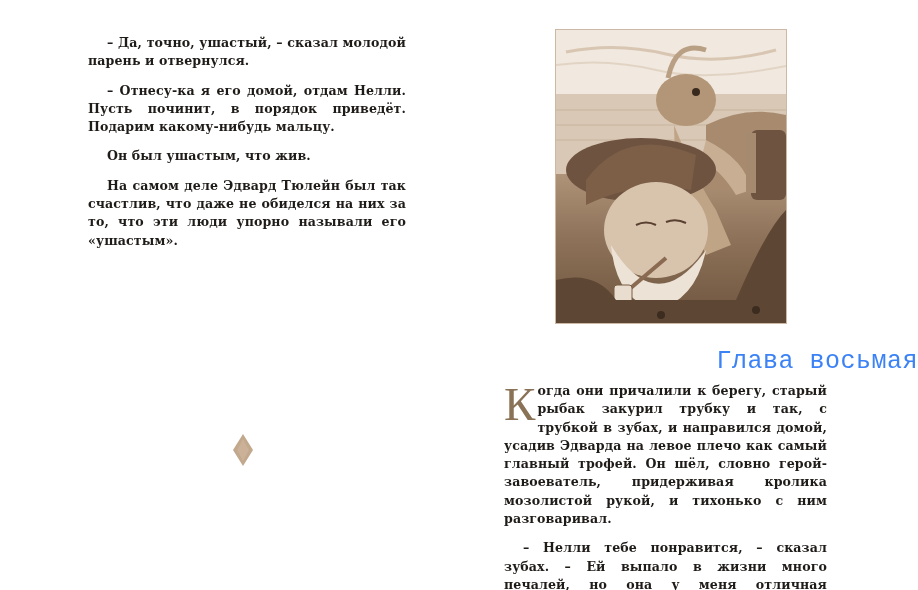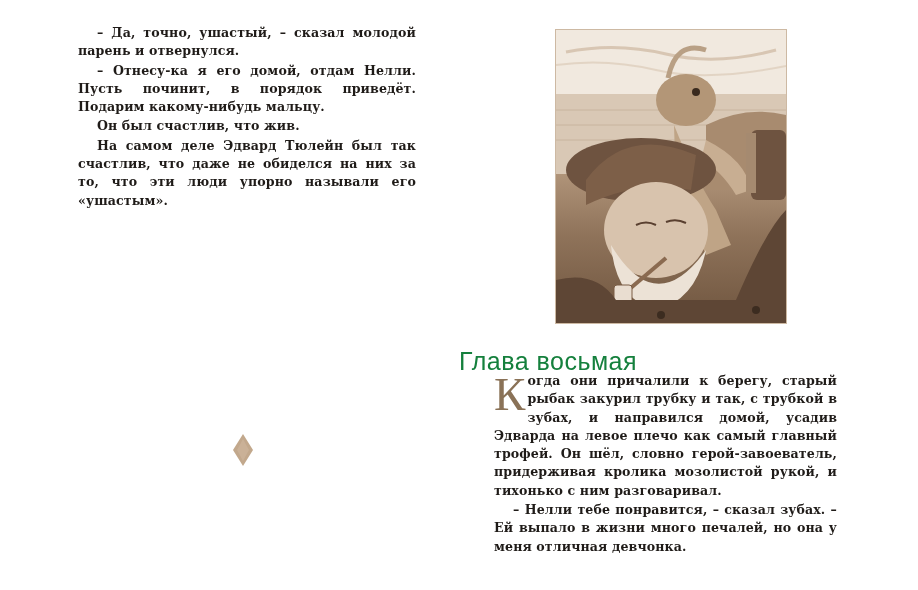--- a/index.html
+++ b/index.html
@@ -4,44 +4,44 @@
 <style>
   html, body { margin:0; padding:0; background:#ffffff; }
   body { width:918px; height:590px; position:relative; overflow:hidden;
          font-family:"DejaVu Serif", "Liberation Serif", serif; color:#1f1b18; }
   .page { position:absolute; top:0; height:590px; }
   .left-page { left:0; width:459px; }
   .right-page { left:459px; width:459px; }
   .text-col { position:absolute; font-size:12.6px; line-height:18.3px;
               text-align:justify; font-weight:bold; letter-spacing:0.1px; }
   .left-page .text-col { left:77px; top:23px; width:340px; }
-  .text-col p { margin:1px; text-indent:19px; }
+  .text-col p { margin:11px; text-indent:19px; }
   .ornament { position:absolute; left:233px; top:434px; width:20px; height:32px; }
   .illustration { position:absolute; left:96px; top:29px; width:230px; height:293px;
                   border:1px solid #cdb9a3; background:linear-gradient(#efe6dc 0%, #e7d9c8 25%, #cbb39b 26%, #b69a7f 45%, #8f735a 70%, #6f553f 100%);
                   overflow:hidden; }
-  .chapter-title { position:absolute; left:0; width:459px; top:347px; text-align:left;
-                   font-family:Liberation Sans, sans-serif; font-size:25px;
-                   color:#15803d; letter-spacing:0.5px; font-weight:normal; }
+  .chapter-title { position:absolute; left:0; width:459px; top:347px; text-align:right;
+                   font-family:Liberation Mono, monospace; font-size:25px;
+                   color:#3b82f6; letter-spacing:0.5px; font-weight:normal; }
   .right-page .text-col { left:34px; top:371px; width:345px; }
   .drop-cap { float:left; font-family:"Liberation Serif", "DejaVu Serif", serif;
               font-size:47px; line-height:36px; color:#8a7257; font-weight:normal;
               margin:2px 2px 0 0; padding-top:2px; }
   .first-line { text-indent:0 !important; }
   .page-number { position:absolute; left:176px; top:555px; width:40px; text-align:center;
                  font-size:10.5px; font-weight:bold; color:#2a2420;margin-top:48px; }
 </style>
 </head>
 <body>
 
 <div class="page left-page">
   <div class="text-col">
     <p>– Да, точно, ушастый, – сказал молодой парень и отвернулся.</p>
     <p>– Отнесу-ка я его домой, отдам Нелли. Пусть починит, в порядок приведёт. Подарим какому-нибудь мальцу.</p>
-    <p>Он был счастлив, что жив.</p>
+    <p>Он был ушастым, что жив.</p>
     <p>На самом деле Эдвард Тюлейн был так счастлив, что даже не обиделся на них за то, что эти люди упорно называли его «ушастым».</p>
   </div>
   <svg class="ornament" viewBox="0 0 20 32">
     <polygon points="10,0 20,16 10,32 0,16" fill="#c2a88c"></polygon>
     <polygon points="10,5 16,16 10,27 4,16" fill="#cfb89f" opacity="0.6"></polygon>
   </svg>
 </div>
 
 <div class="page right-page">
   <div class="illustration">

